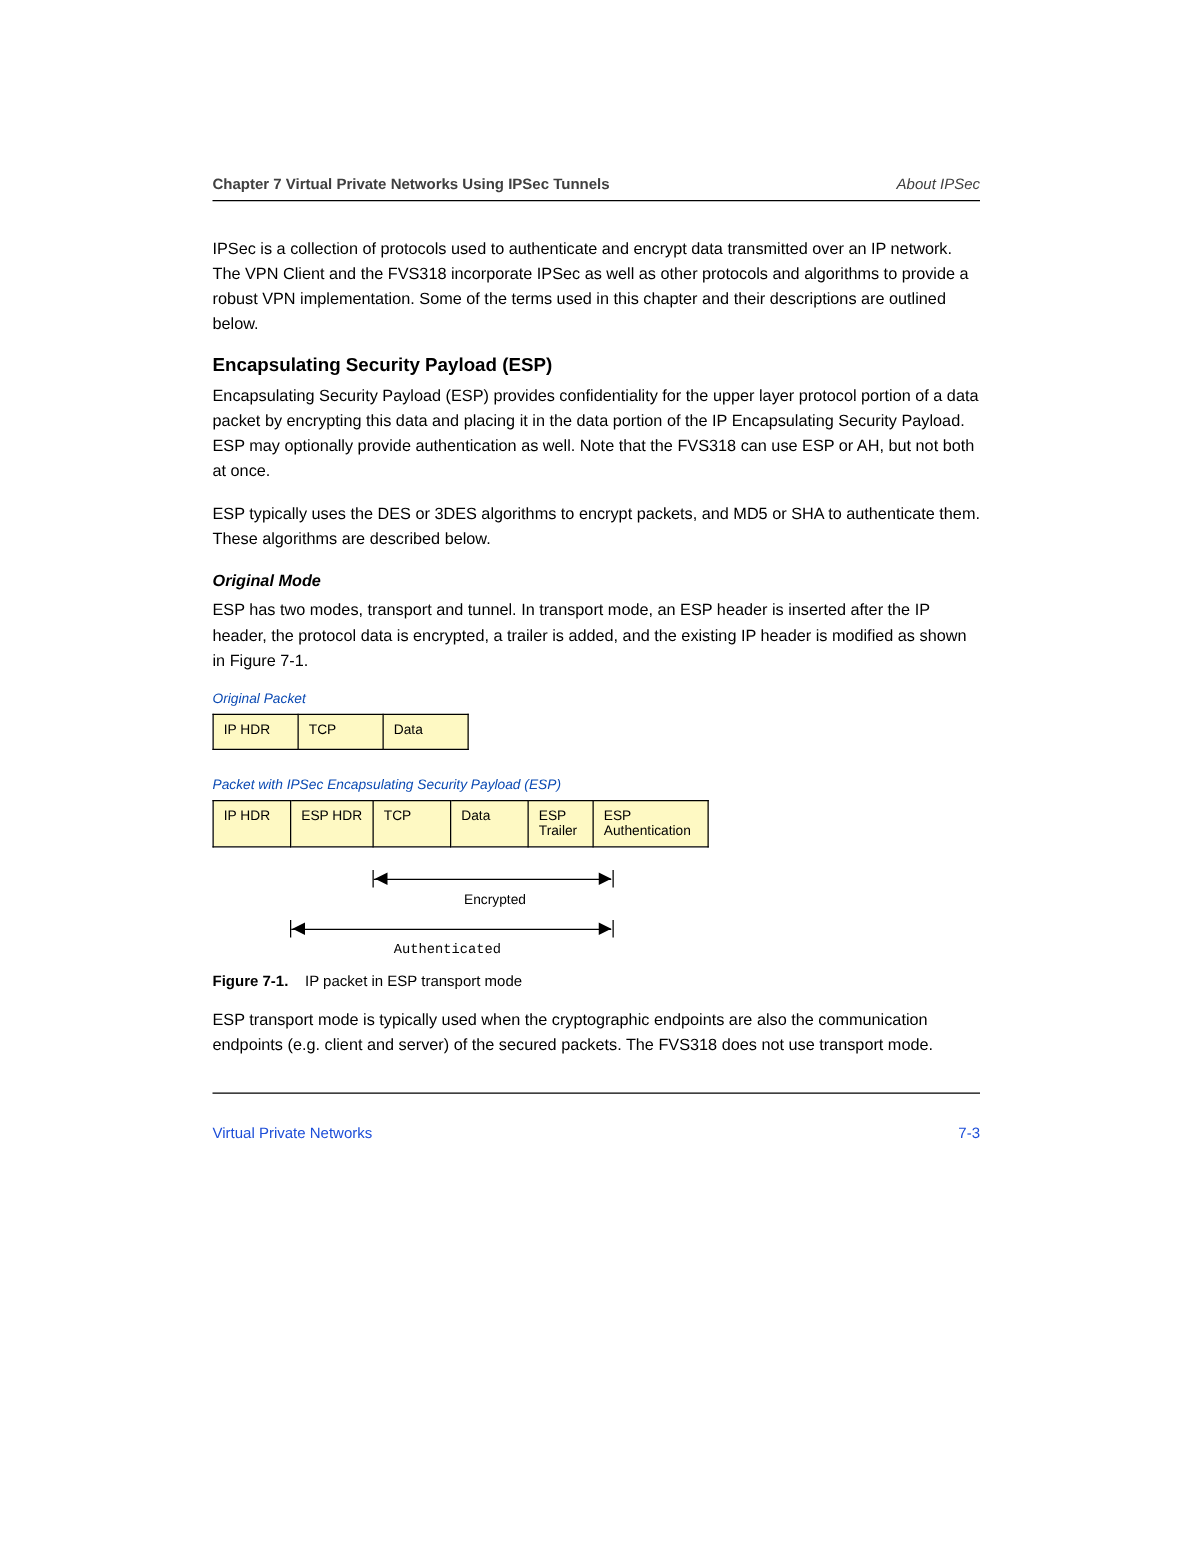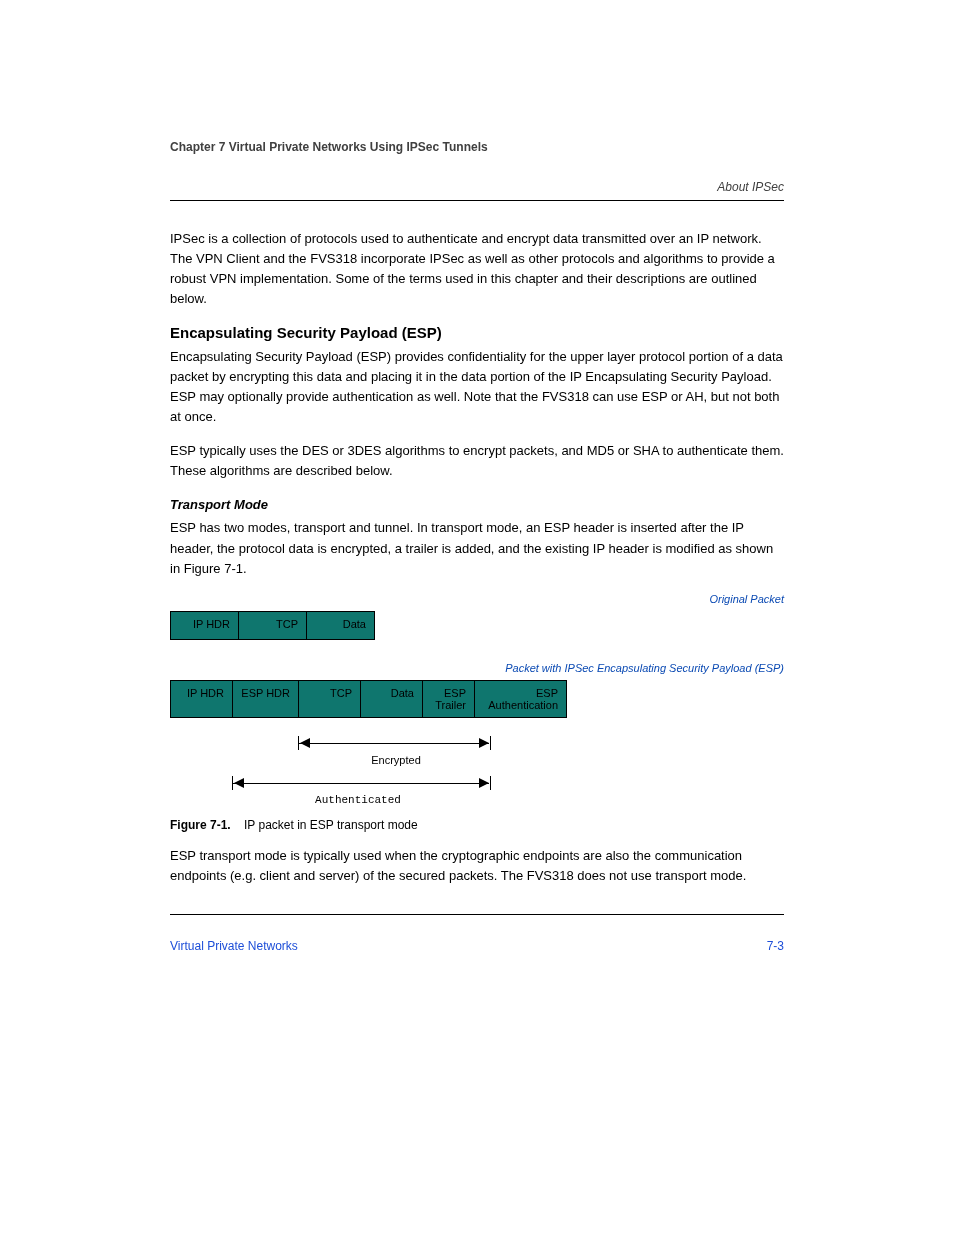--- a/index.html
+++ b/index.html
@@ -18,21 +18,21 @@
   .header-bar {
     border-bottom: 1px solid #000;
     padding-bottom: 6px;
     display: flex;
     justify-content: space-between;
     font-size: 12px;
     color: #404040;
     margin-bottom: 28px;
   }
   .header-left { font-weight: bold; }
-  .header-right { font-style: italic; margin-top: 40px; }
+  .header-right { font-style: italic; }
   .body-text {
     font-size: 13px;
     line-height: 1.55;
     color: #000;
     margin-bottom: 14px;
   }
   .h2 {
     font-size: 17px;
     font-weight: bold;
     margin-top: 18px;
@@ -52,37 +52,36 @@
     margin-bottom: 6px;
   }
   .figure-caption {
     font-size: 12px;
     margin-top: 6px;
     margin-bottom: 4px;
   }
   .fig-label { font-weight: bold; margin-right: 10px; }
   .diagram {
     margin-top: 10px;
-    text-align: right;
   }
   .blue-label {
     font-size: 11px;
     font-style: italic;
     color: #0b4ab3;
     margin-bottom: 6px;
     margin-top: 6px;
   }
   table.pkt {
     border-collapse: collapse;
     font-size: 11px;
   }
   table.pkt td {
     border: 1px solid #000;
     padding: 6px 8px;
-    background: #0f766e;
+    background: #fef9c3;
     vertical-align: top;
     height: 28px;
   }
   .arrow-area {
     position: relative;
     height: 90px;
     margin-top: 4px;
   }
   .arrow-line {
     position: absolute;
@@ -130,21 +129,21 @@
   </div>
 
   <p class="body-text">IPSec is a collection of protocols used to authenticate and encrypt data transmitted over an IP network. The VPN Client and the FVS318 incorporate IPSec as well as other protocols and algorithms to provide a robust VPN implementation. Some of the terms used in this chapter and their descriptions are outlined below.</p>
 
 
   <div class="h3">Encapsulating Security Payload (ESP)</div>
 
   <p class="body-text">Encapsulating Security Payload (ESP) provides confidentiality for the upper layer protocol portion of a data packet by encrypting this data and placing it in the data portion of the IP Encapsulating Security Payload. ESP may optionally provide authentication as well. Note that the FVS318 can use ESP or AH, but not both at once.</p>
   <p class="body-text">ESP typically uses the DES or 3DES algorithms to encrypt packets, and MD5 or SHA to authenticate them. These algorithms are described below.</p>
 
-  <div class="h-italic">Transport Mode</div>
+  <div class="h-italic">Original Mode</div>
 
   <p class="body-text">ESP has two modes, transport and tunnel. In transport mode, an ESP header is inserted after the IP header, the protocol data is encrypted, a trailer is added, and the existing IP header is modified as shown in Figure 7-1.</p>
 
   <div class="diagram">
 
     <div class="blue-label">Original Packet</div>
     <table class="pkt">
       <tbody>
           <tr>
         <td style="width:68px">IP HDR</td>

